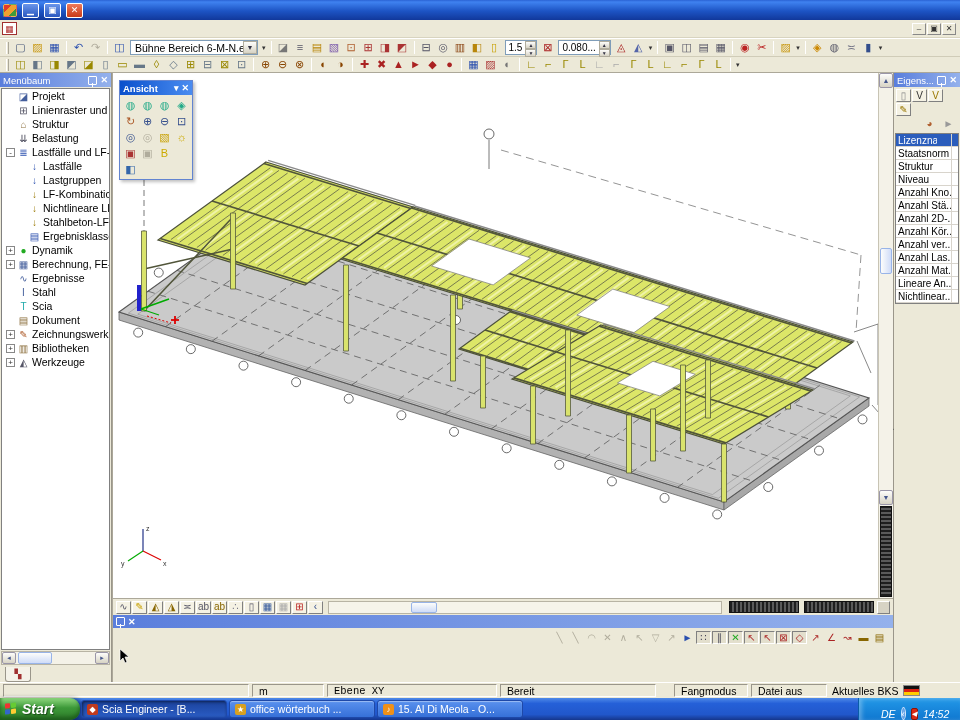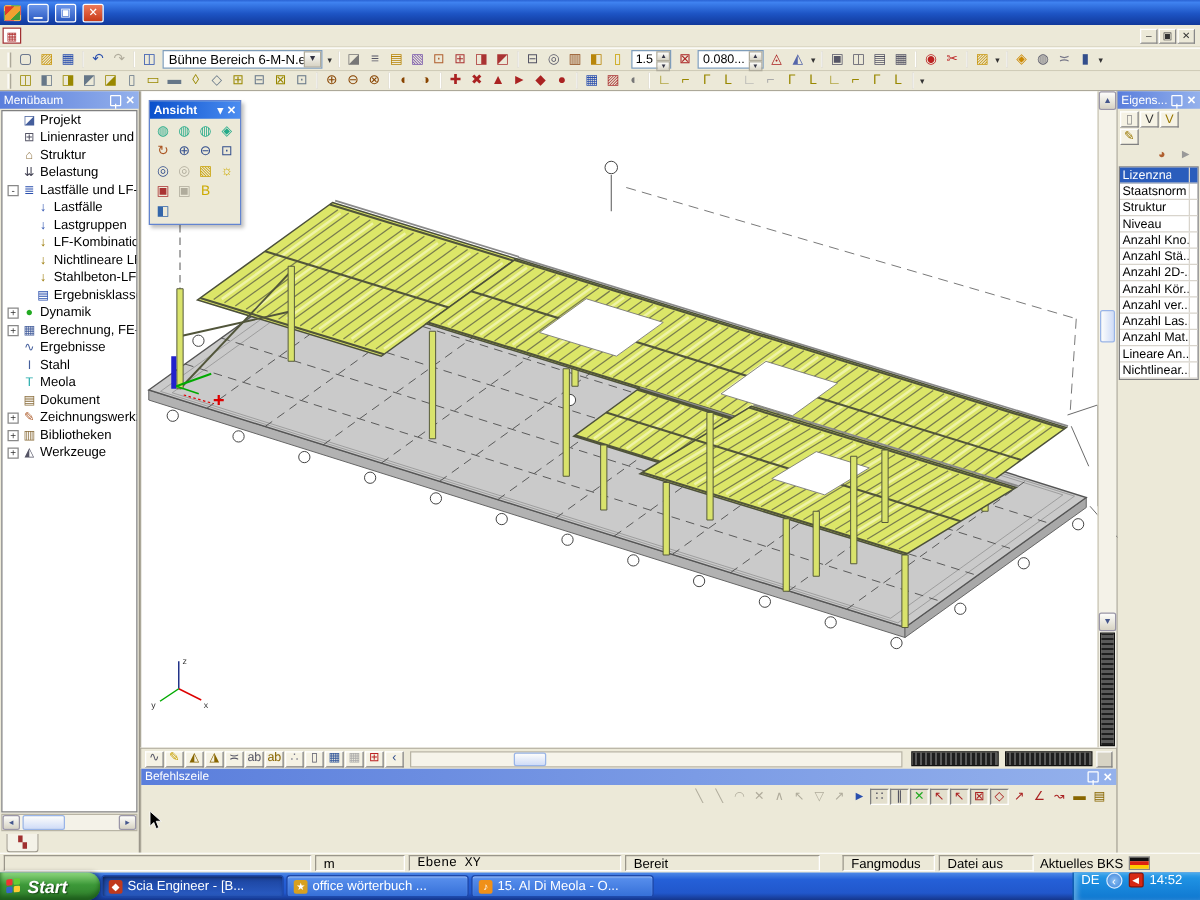--- a/index.html
+++ b/index.html
@@ -105,21 +105,21 @@
 
   
   .taskbar{height:22px;background:linear-gradient(180deg,#4f8ae8 0%,#2560d8 25%,#2157cb 75%,#15368c 100%);display:flex;align-items:stretch;}
   .start{width:80px;background:linear-gradient(180deg,#8ed87e,#3c9838 45%,#2f7d2b);border-radius:0 10px 10px 0;color:#fff;font-style:italic;font-weight:bold;font-size:14px;display:flex;align-items:center;gap:5px;padding:0 12px 0 5px;text-shadow:1px 1px 1px #1a4a18;box-shadow:inset 0 -3px 4px #1d5c1b, 2px 0 4px rgba(0,0,0,.45);}
   .xpflag{width:12px;height:12px;display:grid;grid-template-columns:5px 5px;grid-template-rows:5px 5px;gap:1px;transform:skewY(-6deg);}
   .xpflag div{border-radius:1px;}
   .xpflag .f1{background:#e33;} .xpflag .f2{background:#6c3;} .xpflag .f3{background:#36c;} .xpflag .f4{background:#fc3;}
   .task{width:146px;margin:2px 1px;background:linear-gradient(#5a91ee,#3670d8);border:1px solid #1e48a8;border-radius:3px;color:#fff;font-size:10.5px;display:flex;align-items:center;gap:4px;padding:0 5px;box-shadow:inset 0 1px 1px rgba(255,255,255,.4);white-space:nowrap;overflow:hidden;}
   .task.active{background:linear-gradient(#1b429c,#2a5cc4);box-shadow:inset 1px 1px 3px rgba(0,0,0,.5);}
   .ticon{width:11px;height:11px;border-radius:2px;display:flex;align-items:center;justify-content:center;font-size:8px;color:#fff;flex:0 0 auto;}
-  .tray{margin-left:auto;width:102px;background:linear-gradient(180deg,#2399e8,#0f77d0);border-left:1px solid #0a5ca8;box-shadow:inset 3px 1px 4px rgba(255,255,255,.3);display:flex;align-items:flex-start;gap:5px;padding:0 6px;color:#fff;font-size:10.5px;}
+  .tray{margin-left:auto;width:102px;background:linear-gradient(180deg,#2399e8,#0f77d0);border-left:1px solid #0a5ca8;box-shadow:inset 3px 1px 4px rgba(255,255,255,.3);display:flex;align-items:flex-end;gap:5px;padding:0 22px;color:#fff;font-size:10.5px;font-style:italic;}
   .chev{width:13px;height:13px;border-radius:50%;background:radial-gradient(#8cc0f4,#3b82d8);border:1px solid #d8eaff;color:#fff;font-size:9px;display:flex;align-items:center;justify-content:center;}
   .spk{width:12px;height:12px;background:#d82814;border-radius:2px;color:#fff;font-size:7px;display:flex;align-items:center;justify-content:center;border:1px solid #8a1408;}
 </style>
 </head>
 <body>
 
 <div class="titlebar">
   <div class="appicon"></div>
   <div class="winbtn">▁</div>
   <div class="winbtn">▣</div>
@@ -375,21 +375,21 @@
           <span>Ergebnisse</span>
         </div>
         <div class="titem" style="padding-left: 4px;">
           <span class="texp none"></span>
           <span class="tglyph" style="color: rgb(68, 94, 156);">I</span>
           <span>Stahl</span>
         </div>
         <div class="titem" style="padding-left: 4px;">
           <span class="texp none"></span>
           <span class="tglyph" style="color: rgb(34, 170, 170);">T</span>
-          <span>Meola</span>
+          <span>Scia</span>
         </div>
         <div class="titem" style="padding-left: 4px;">
           <span class="texp none"></span>
           <span class="tglyph" style="color: rgb(138, 109, 59);">▤</span>
           <span>Dokument</span>
         </div>
         <div class="titem" style="padding-left: 4px;">
           <span class="texp has">+</span>
           <span class="tglyph" style="color: rgb(176, 96, 48);">✎</span>
           <span>Zeichnungswerkze</span>
@@ -737,21 +737,20 @@
       <div class="hstrack">
           <div class="hsthumb"></div>
         </div>
       <div class="wheelh"></div>
       <div class="wheelh"></div>
       <div class="cornerbox"></div>
     </div>
 
     <div class="cmdpanel">
       <div class="paneltitle" style="height:13px">
-        <span class="t">Befehlszeile</span>
         <span class="pin"></span>
         <span class="ptx">✕</span>
       </div>
       <div class="snaprow">
         <span class="ic small" style="color: rgb(176, 172, 156);">╲</span>
           <span class="ic small" style="color: rgb(176, 172, 156);">╲</span>
           <span class="ic small" style="color: rgb(176, 172, 156);">◠</span>
           <span class="ic small" style="color: rgb(176, 172, 156);">✕</span>
           <span class="ic small" style="color: rgb(176, 172, 156);">∧</span>
           <span class="ic small" style="color: rgb(176, 172, 156);">↖</span>

